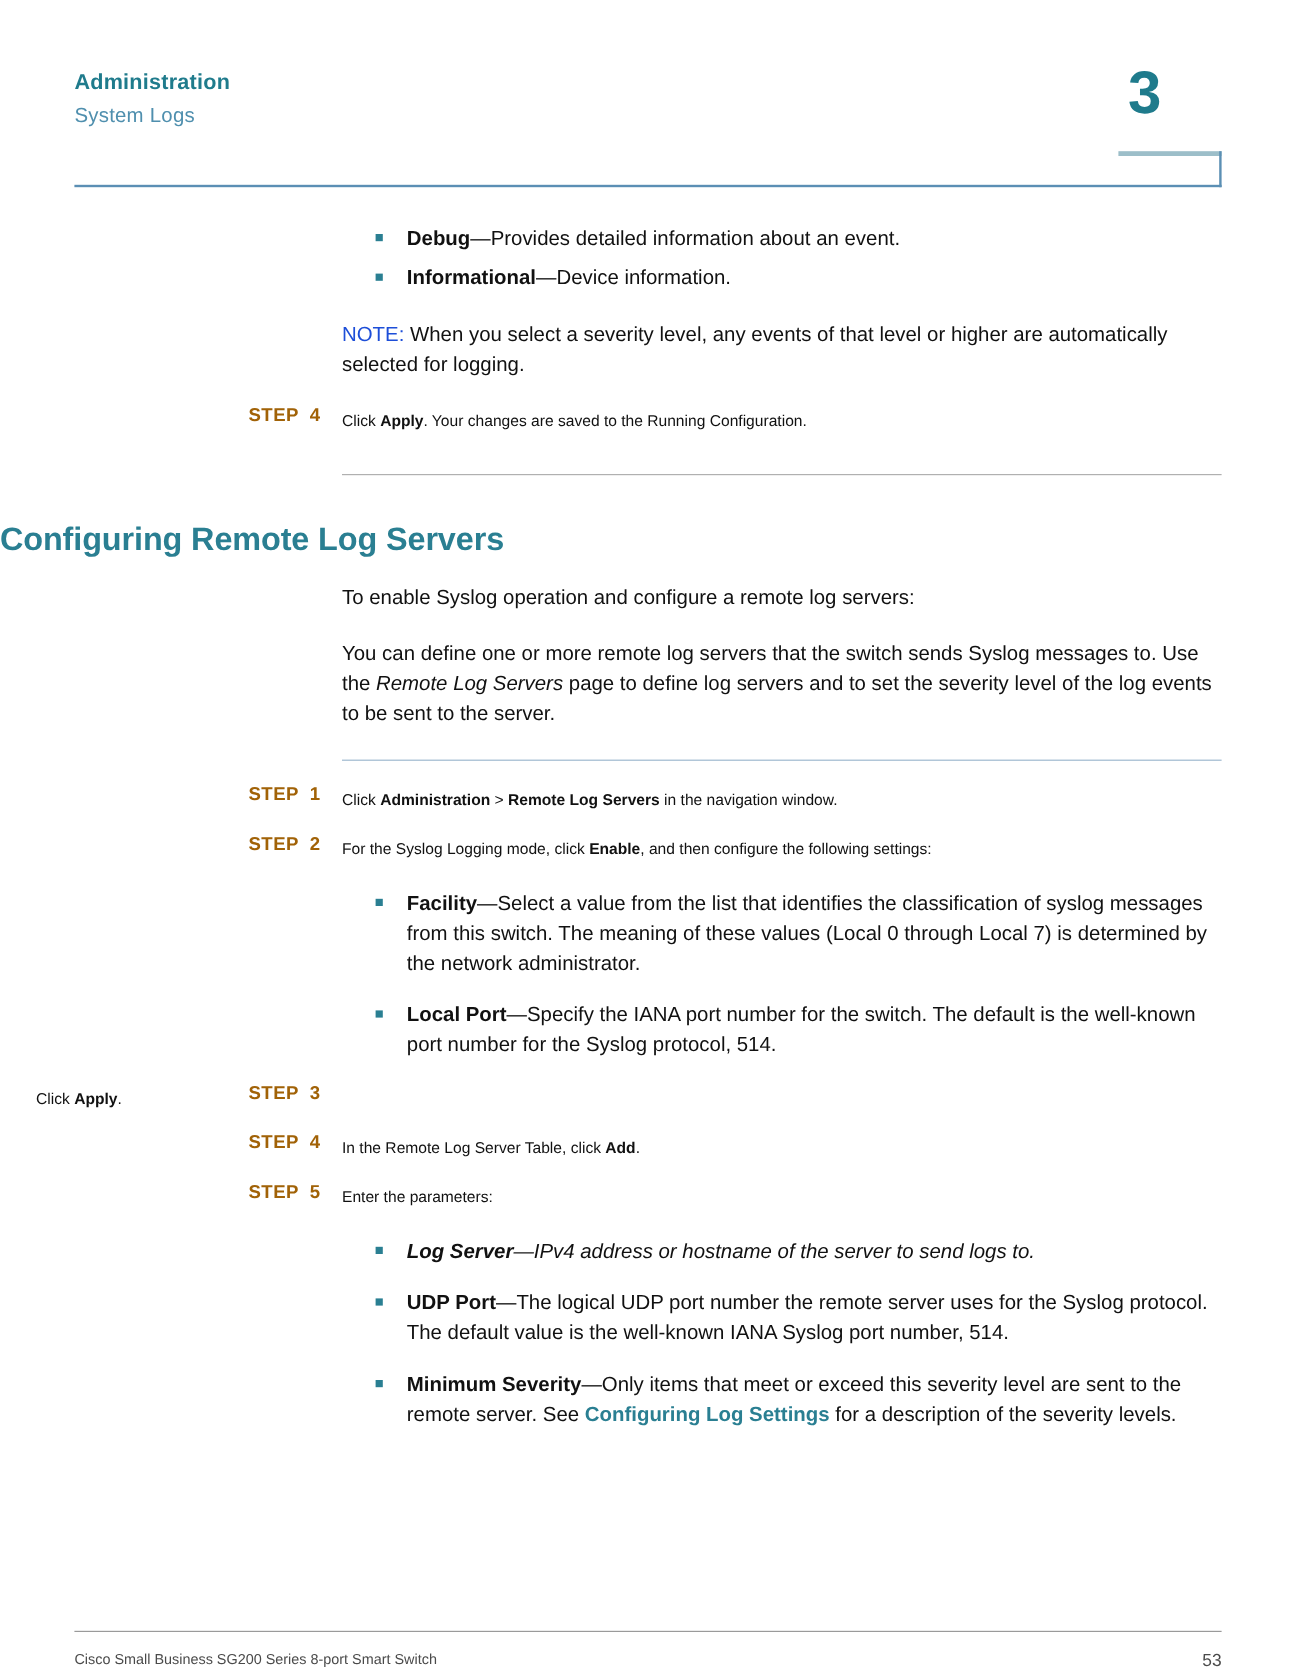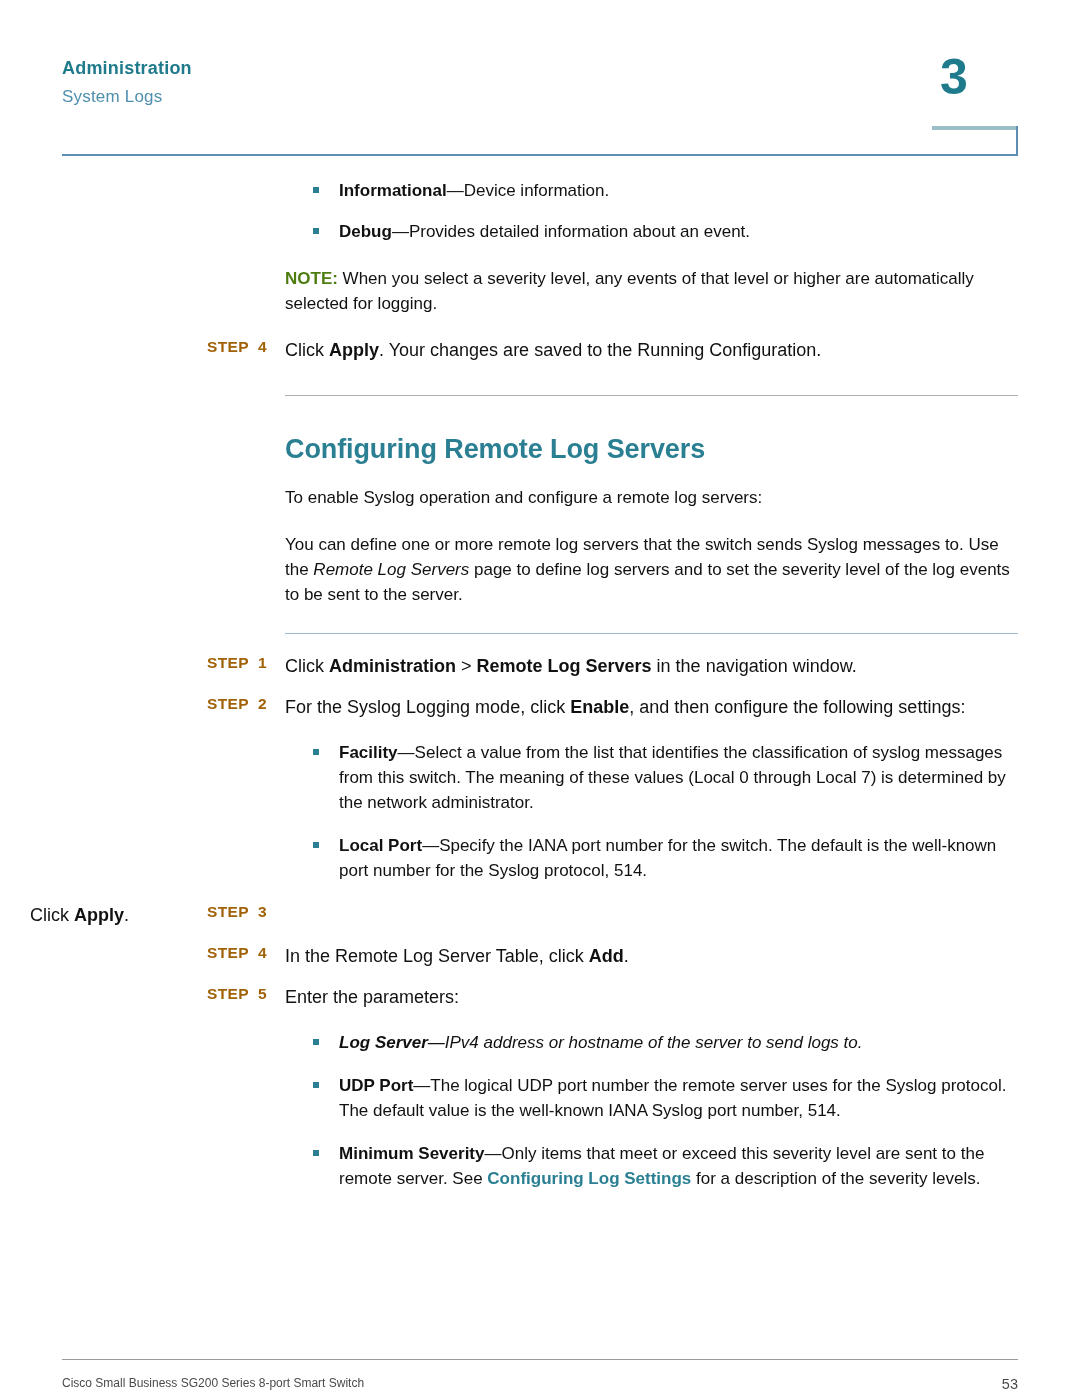--- a/index.html
+++ b/index.html
@@ -102,21 +102,21 @@
     font-size: 15.5px;
     font-weight: bold;
     color: #a16207;
     letter-spacing: 0.4px;
     white-space: nowrap;
   }
   .step-label .num {
     margin-left: 9px;
   }
   .step-text {
-    font-size: 18px;
+    font-size: 13px;
     line-height: 25px;
     color: #111;
   }
 
   
   .para {
     padding-left: 285px;
     padding-right: 62px;
     font-size: 17px;
     line-height: 25px;
@@ -141,26 +141,25 @@
     background: #2a7f92;
   }
 
   
   .bullet.sub {
     padding-left: 339px;
   }
 
   b, .b { font-weight: bold; }
   i, .i { font-style: italic; }
-  .note-label { color: #4d7c0f; font-weight: bold; }
+  .note-label { color: #1d4ed8; font-weight: normal; }
   .xref { color: #2a7f92; font-weight: bold; }
 
   h2.section-title {
     margin: 0;
-    padding-left: 285px;
     padding-right: 62px;
     font-size: 27px;
     font-weight: bold;
     color: #2a7f92;
     letter-spacing: -0.1px;
   }
 
   hr.rule-gray {
     border: 0;
     height: 1px;
@@ -213,28 +212,28 @@
   <div class="hdr-chapter">Administration</div>
   <div class="hdr-section">System Logs</div>
   <div class="hdr-chapter-number">3</div>
   <div class="hdr-box-top"></div>
   <div class="hdr-box-right"></div>
   <div class="hdr-rule"></div>
 </div>
 
 <div class="content">
 
+  <div class="bullet" style="margin-top:16px;">
+    <span class="marker"></span>
+    <span class="b">Debug</span><span>—</span><span>Provides detailed information about an event.</span>
+  </div>
+
   <div class="bullet" style="margin-top:8px;">
     <span class="marker"></span>
     <span class="b">Informational</span><span>—</span><span>Device information.</span>
-  </div>
-
-  <div class="bullet" style="margin-top:16px;">
-    <span class="marker"></span>
-    <span class="b">Debug</span><span>—</span><span>Provides detailed information about an event.</span>
   </div>
 
   <div class="para" style="margin-top:22px;">
     <span class="note-label">NOTE:</span><span> When you select a severity level, any events of that level or higher are automatically selected for logging.</span>
   </div>
 
   <div class="step-row" style="margin-top:22px;">
     <span class="step-label"><span>STEP</span><span class="num">4</span></span>
     <span class="step-text"><span>Click </span><span class="b">Apply</span><span>. Your changes are saved to the Running Configuration.</span></span>
   </div>

